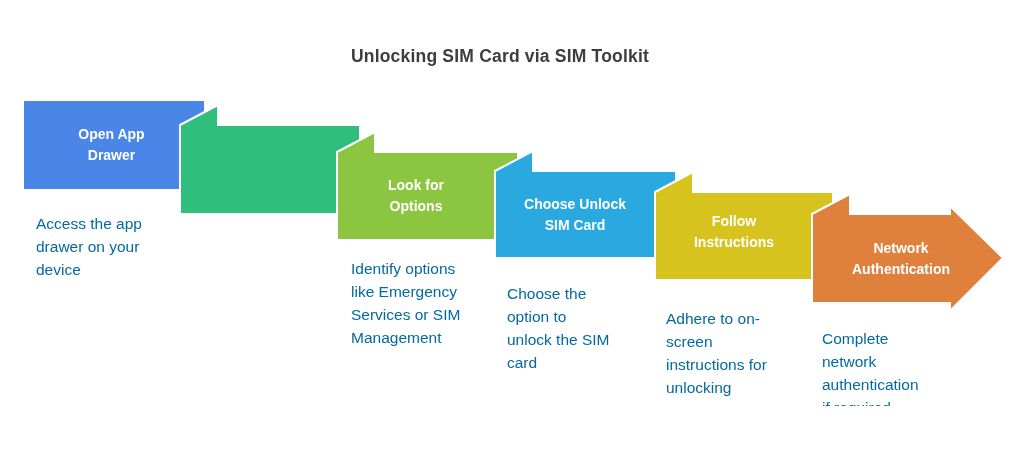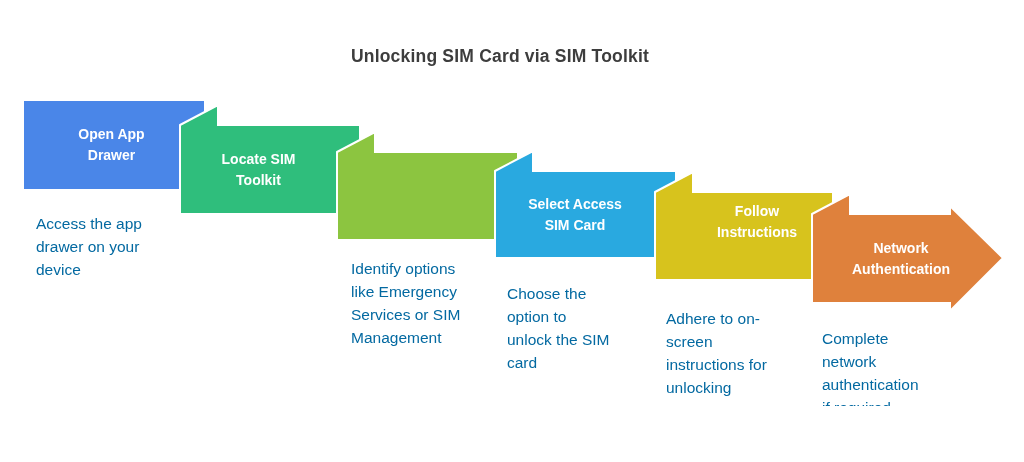--- a/index.html
+++ b/index.html
@@ -19,21 +19,21 @@
   }
   .step-desc{
     position:absolute;color:#0369a1;font-size:15.5px;line-height:23px;
     white-space:pre-line;pointer-events:none;
   }
   
   .s1{left:23px;top:100px;width:177px;height:90px;}
   .s2{left:180px;top:125px;width:157px;height:89px;}
   .s3{left:337px;top:152px;width:158px;height:88px;}
   .s4{left:495px;top:171px;width:160px;height:87px;}
-  .s5{left:655px;top:178px;width:158px;height:88px;margin-left:23px;}
+  .s5{left:655px;top:188px;width:158px;height:88px;}
   .s6{left:812px;top:214px;width:178px;height:89px;}
   .d1{left:36px;top:212px;width:150px;}
   .d2{left:194px;top:235px;width:150px;}
   .d3{left:351px;top:257px;width:150px;}
   .d4{left:507px;top:282px;width:150px;}
   .d5{left:666px;top:307px;width:150px;}
   .d6{left:822px;top:327px;width:150px;}
 </style>
 </head>
 <body>
@@ -46,23 +46,23 @@
     <path d="M23 100 H205 V190 H23 Z" stroke="#ffffff" stroke-width="2" stroke-linejoin="miter" fill="#4a86e8"></path>
     <path d="M180 125 L218 105 L218 125 H360 V214 H180 Z" stroke="#ffffff" stroke-width="2" stroke-linejoin="miter" fill="#2fbe7c"></path>
     <path d="M337 152 L375 132 L375 152 H518 V240 H337 Z" stroke="#ffffff" stroke-width="2" stroke-linejoin="miter" fill="#8cc540"></path>
     <path d="M495 171 L533 151 L533 171 H676 V258 H495 Z" stroke="#ffffff" stroke-width="2" stroke-linejoin="miter" fill="#29a9e0"></path>
     <path d="M655 192 L693 172 L693 192 H833 V280 H655 Z" stroke="#ffffff" stroke-width="2" stroke-linejoin="miter" fill="#d7c31d"></path>
     <path d="M812 214 L850 194 L850 214 H950 V206 L1003 258 L950 311 V303 H812 Z" stroke="#ffffff" stroke-width="2" stroke-linejoin="miter" fill="#df813c"></path>
   </svg>
 
   <div class="step-label s1">Open App
 Drawer</div>
-  <div class="step-label s2">Locate SIM
-Toolkit</div>
-  <div class="step-label s4">Select Access
+  <div class="step-label s3">Look for
+Options</div>
+  <div class="step-label s4">Choose Unlock
 SIM Card</div>
   <div class="step-label s5">Follow
 Instructions</div>
   <div class="step-label s6">Network
 Authentication</div>
 
   <div class="step-desc d1">Access the app
 drawer on your
 device</div>
   <div class="step-desc d3">Identify options

